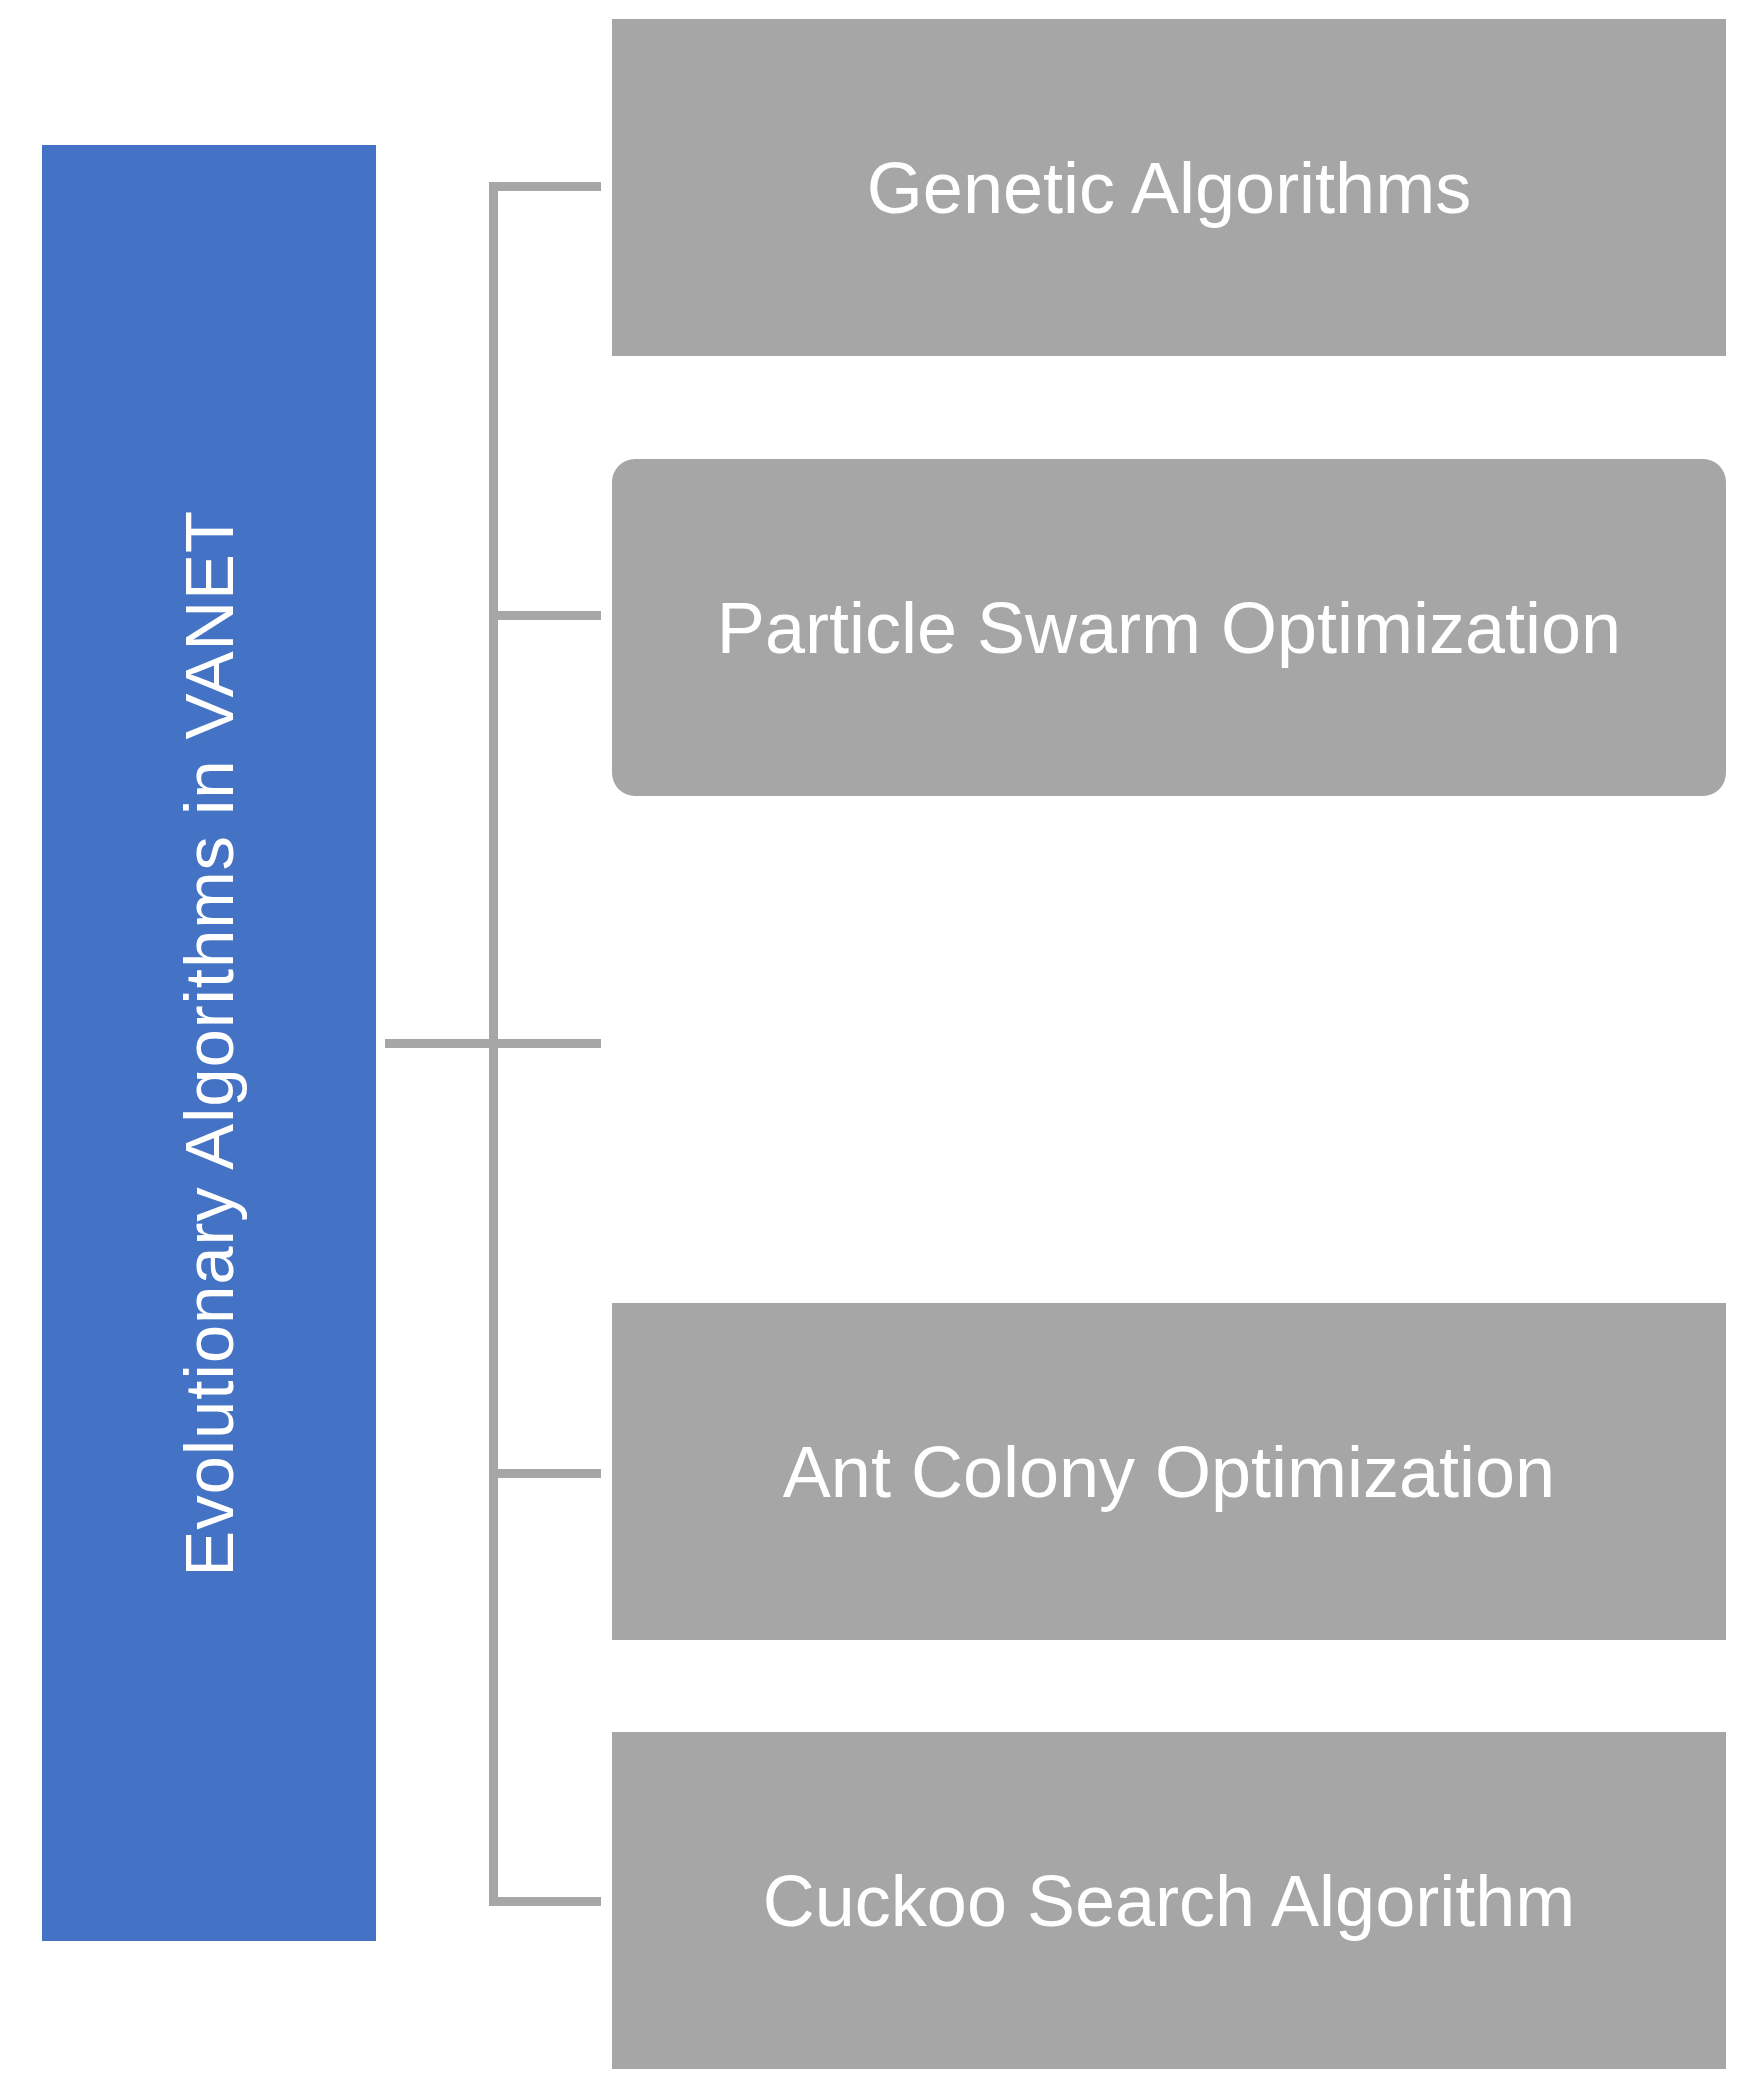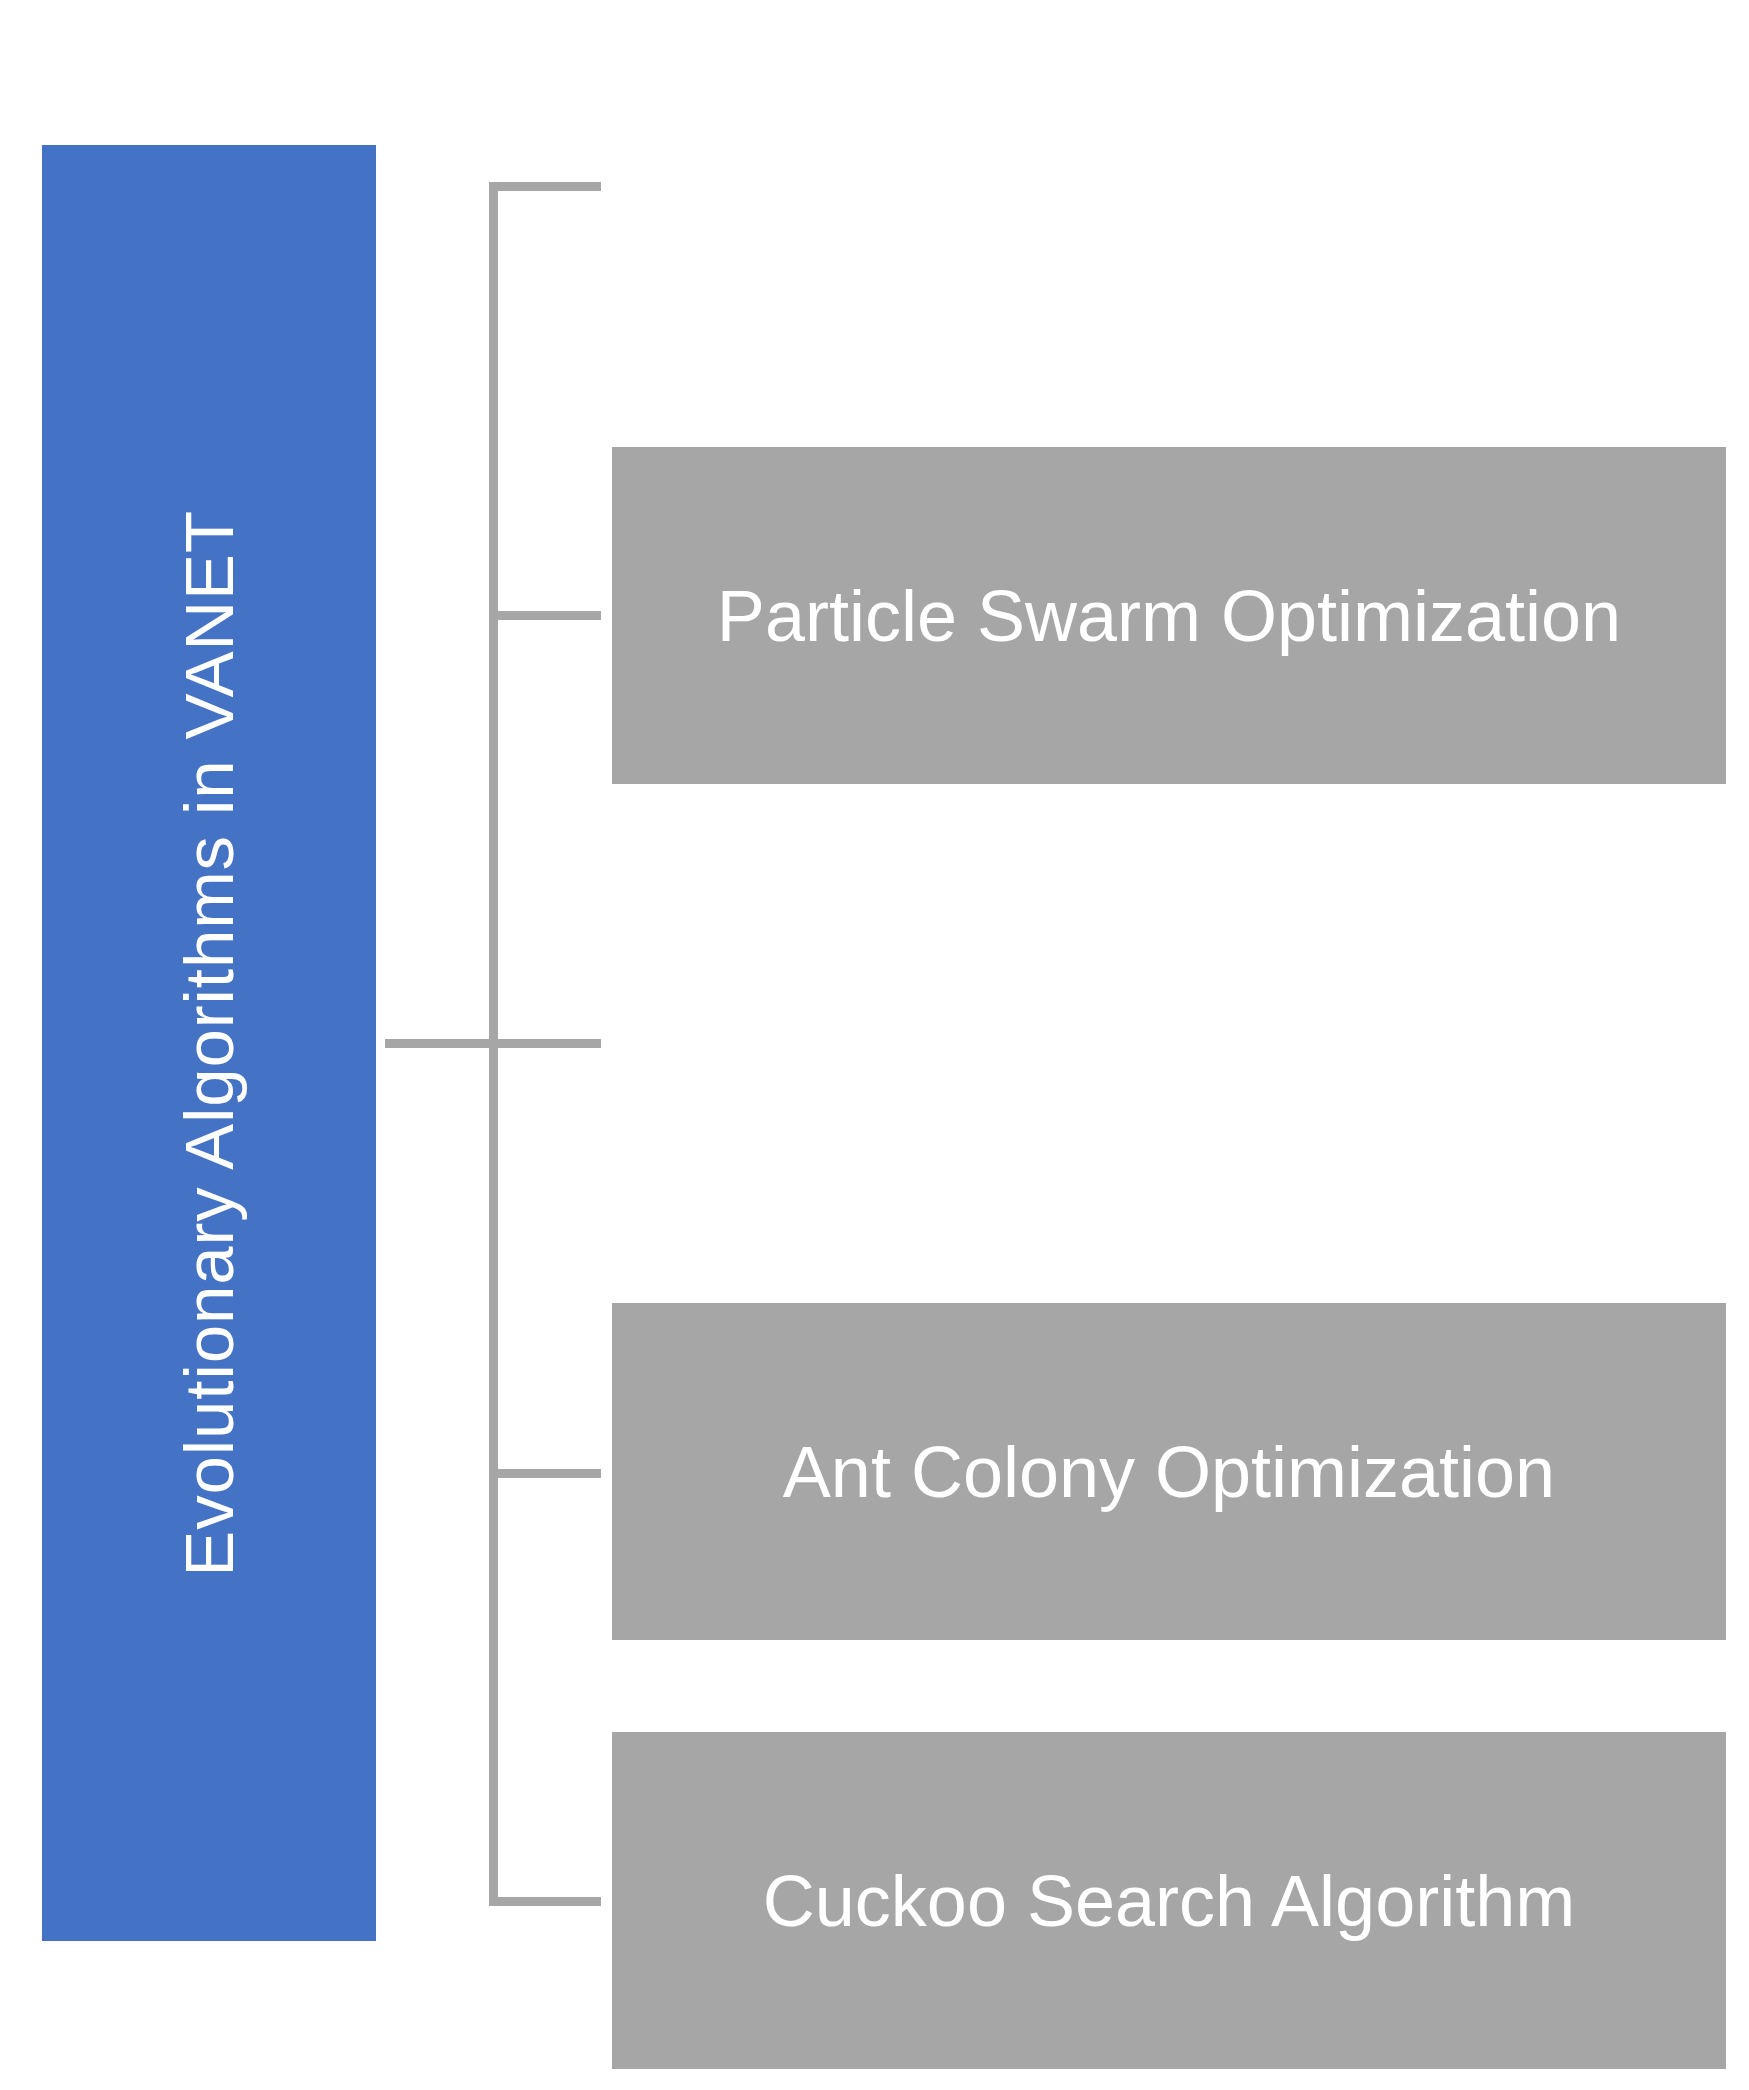--- a/index.html
+++ b/index.html
@@ -49,21 +49,21 @@
     align-items: center;
     justify-content: center;
   }
   .child-node .label {
     color: #ffffff;
     font-size: 72px;
     line-height: 1;
     white-space: nowrap;
   }
   #child-0 { top: 19px; }
-  #child-1 { top: 447px; }
+  #child-1 { top: 459px; border-radius: 23px; }
   #child-2 { top: 875px; }
   #child-3 { top: 1303px; }
   #child-4 { top: 1732px; justify-content: center; }
 
   
   .connector {
     position: absolute;
     background: #A6A6A6;
   }
   #trunk {
@@ -92,20 +92,23 @@
     <span class="vlabel">Evolutionary Algorithms in VANET</span>
   </div>
 
   <div id="trunk" class="connector"></div>
   <div id="branch-0" class="connector branch"></div>
   <div id="branch-1" class="connector branch"></div>
   <div id="branch-2" class="connector branch"></div>
   <div id="branch-3" class="connector branch"></div>
   <div id="branch-4" class="connector branch"></div>
 
+  <div id="child-0" class="child-node">
+    <span class="label">Genetic Algorithms</span>
+  </div>
 
   <div id="child-1" class="child-node">
     <span class="label">Particle Swarm Optimization</span>
   </div>
 
 
   <div id="child-3" class="child-node">
     <span class="label">Ant Colony Optimization</span>
   </div>
 

